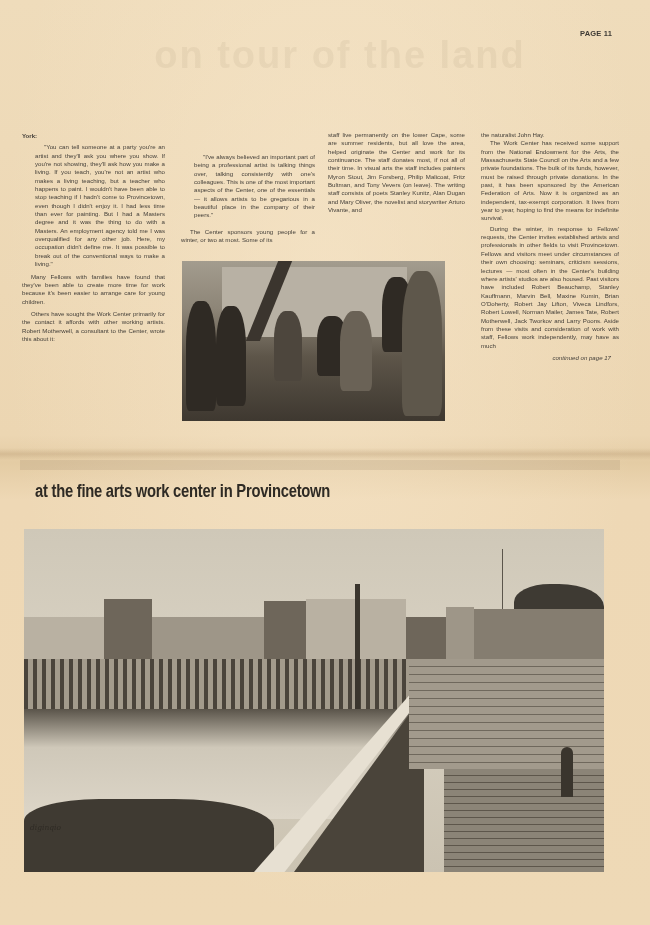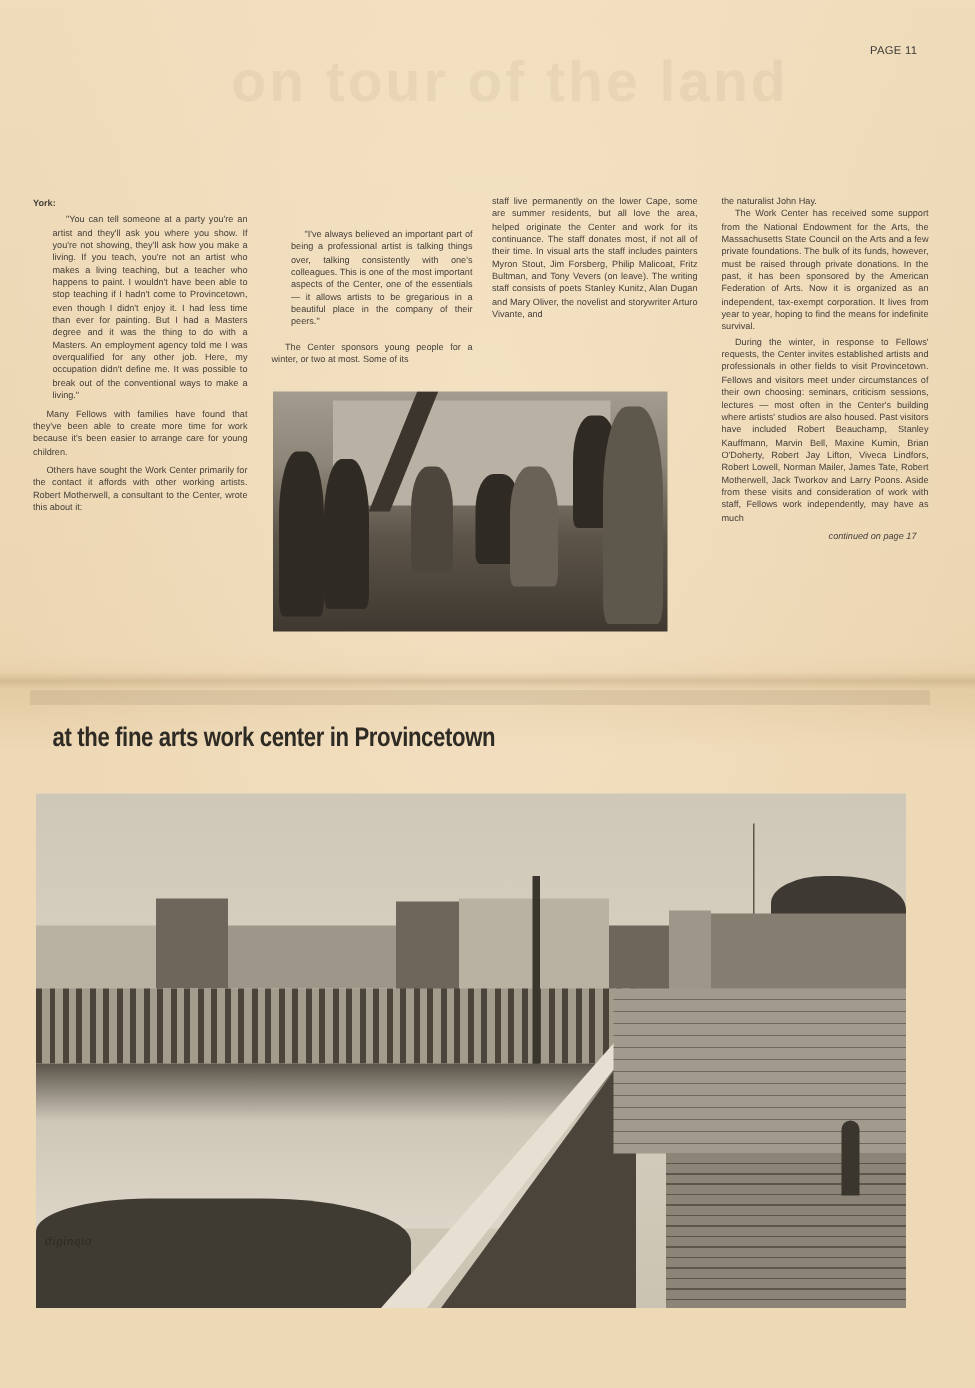--- a/index.html
+++ b/index.html
@@ -15,21 +15,21 @@
       background:
         radial-gradient(ellipse at 50% 30%, rgba(248,232,205,0.55), rgba(230,205,165,0) 70%),
         linear-gradient(180deg, #efdcbb 0%, #ecd6b2 47%, #e4cca4 50%, #eed8b5 54%, #eed9b6 100%);
     }
     .fold {
       position: absolute; left: 0; right: 0; top: 448px; height: 12px;
       background: linear-gradient(180deg, rgba(190,160,120,0) 0%, rgba(180,150,110,0.35) 50%, rgba(190,160,120,0) 100%);
     }
     .page-number {
       position: absolute; top: 29px; left: 580px;
-      font-weight: normal; font-size: 7.5px; letter-spacing: 0.2px; color: #3d3a35;
+      font-weight: bold; font-size: 7.5px; letter-spacing: 0.2px; color: #3d3a35;
     }
     .ghost-title {
       position: absolute; top: 34px; left: 110px; width: 460px; height: 50px;
       font-weight: bold; font-size: 38px; color: rgba(150,130,100,0.10);
       text-align: center; letter-spacing: 2px;
     }
     .col {
       position: absolute; font-size: 6.1px; line-height: 8.35px;
       text-align: justify; color: #45403a;
     }

